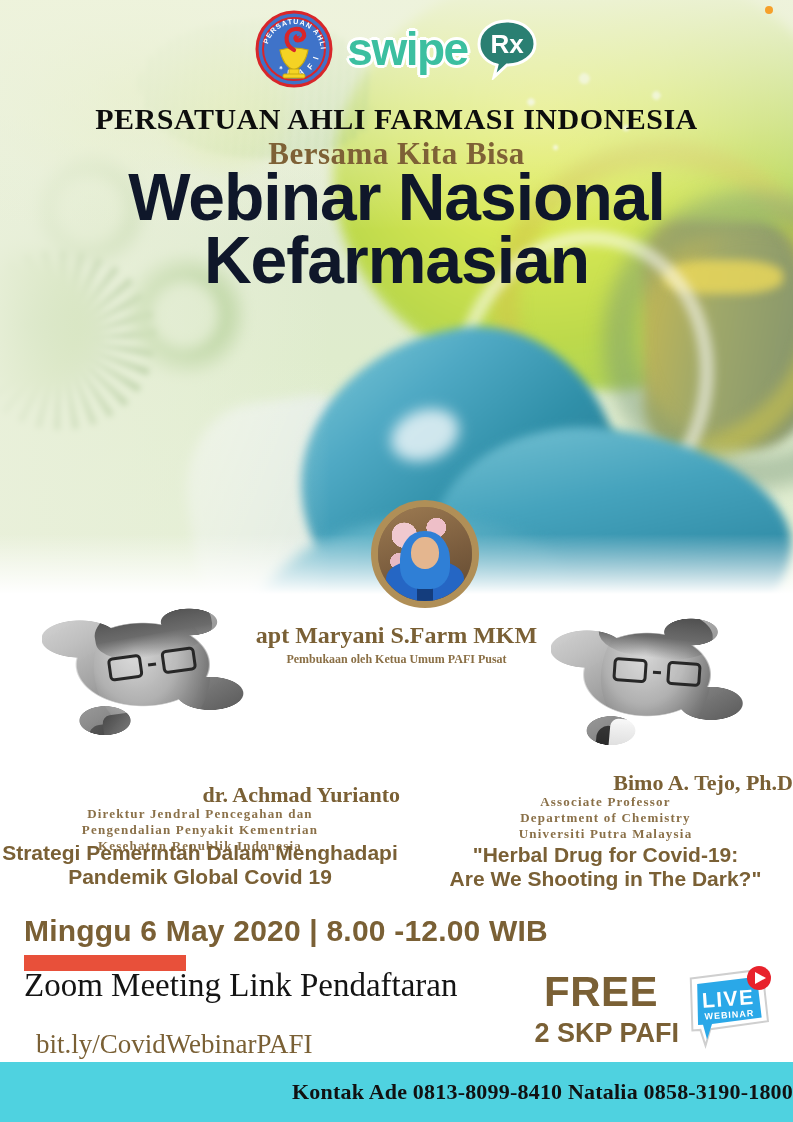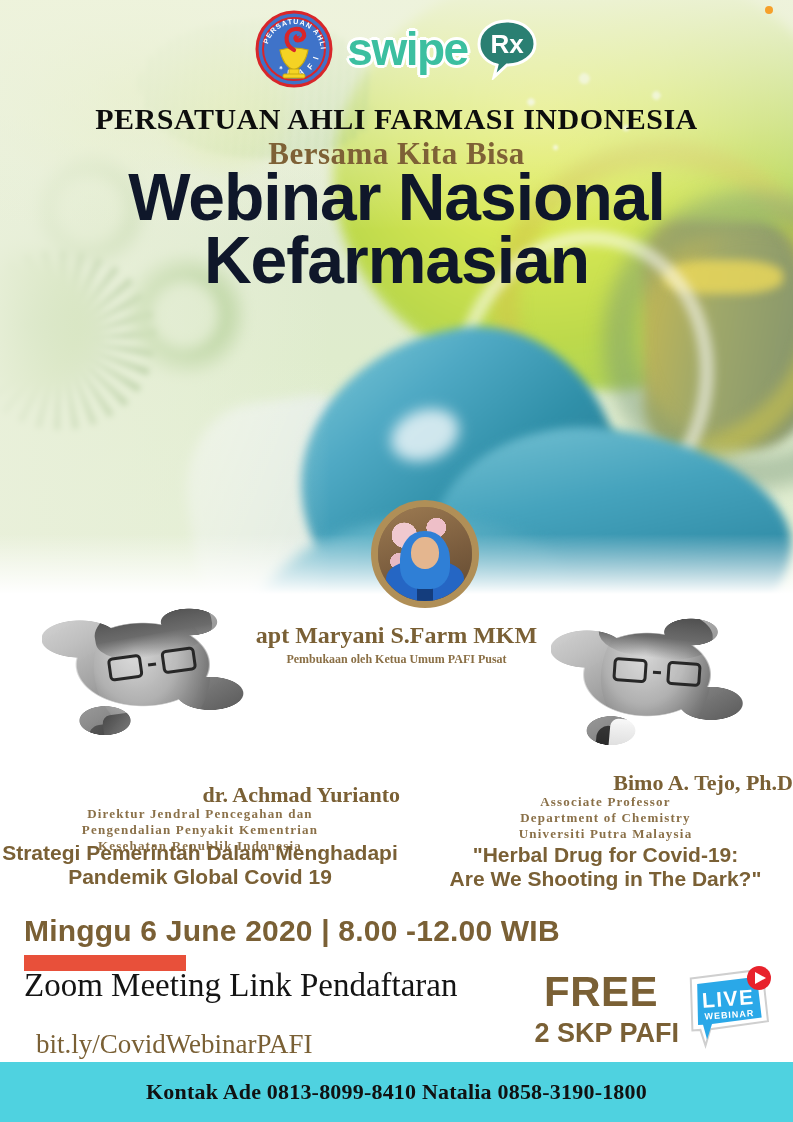--- a/index.html
+++ b/index.html
@@ -405,21 +405,21 @@
     font-family:"Liberation Sans", sans-serif;
     font-weight:bold; font-size:27px; color:#7a6035;
   }
 
   .live-badge { position:absolute; right:18px; top:966px; z-index:8; width:96px; height:86px; }
   .live-badge svg { display:block; }
 
   .contact-band {
     position:absolute; left:0; bottom:0; width:793px; height:60px;
     background:#4fd2e0; z-index:8;
-    display:flex; align-items:center; justify-content:center;
+    display:flex; align-items:center; justify-content:flex-end;
   }
   .contact-text {
     font-family:"Liberation Serif", serif;
     font-weight:bold; font-size:22px; color:#111;
     letter-spacing:.2px;
   }
 </style>
 </head>
 <body>
 
@@ -546,21 +546,21 @@
   <div class="sp-affil sp-affil-right">
     <div>Associate Professor</div>
     <div>Department of Chemistry</div>
     <div>Universiti Putra Malaysia</div>
   </div>
   <div class="sp-topic sp-topic-right">
     <div>"Herbal Drug for Covid-19:</div>
     <div>Are We Shooting in The Dark?"</div>
   </div>
 
-  <div class="date-line">Minggu  6 June  2020 | 8.00 -12.00 WIB</div>
+  <div class="date-line">Minggu  6 May  2020 | 8.00 -12.00 WIB</div>
   <div class="red-bar"></div>
   <div class="zoom-line">Zoom Meeting  Link  Pendaftaran</div>
   <div class="bitly">bit.ly/CovidWebinarPAFI</div>
   <div class="free">FREE</div>
   <div class="skp">2 SKP PAFI</div>
 
   <div class="live-badge">
     <svg viewBox="0 0 96 86" width="96" height="86" aria-hidden="true">
       <g transform="rotate(-4 48 43)">
         <path d="M14 10 L86 6 L88 58 L30 62 L24 78 L20 62 L12 62 Z" fill="#ffffff" stroke="#cfcfcf" stroke-width="2"></path>

